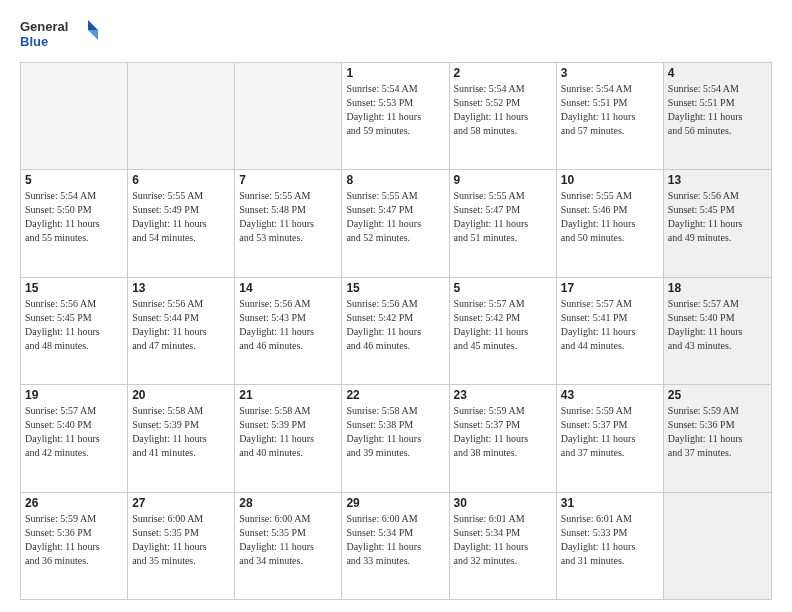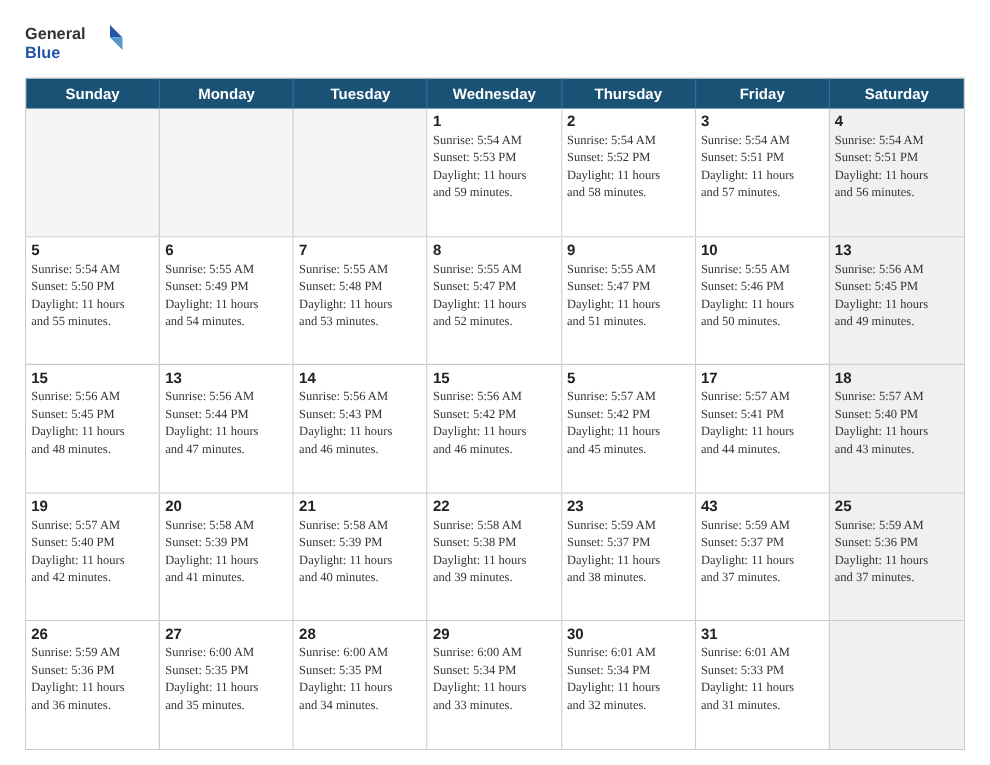--- a/index.html
+++ b/index.html
@@ -112,29 +112,20 @@
           <polygon points="68,14 78,14 78,24" fill="#5599cc"></polygon>
         </svg>
       </div>
     <div class="title-block">
       <div class="month-title"></div>
       <div class="location-title"></div>
     </div>
   </div>
 
   <div class="calendar">
-    <div class="cal-header-row">
-    <div class="cal-header-cell">Sunday</div>
-        <div class="cal-header-cell">Monday</div>
-        <div class="cal-header-cell">Tuesday</div>
-        <div class="cal-header-cell">Wednesday</div>
-        <div class="cal-header-cell">Thursday</div>
-        <div class="cal-header-cell">Friday</div>
-        <div class="cal-header-cell">Saturday</div>
-      </div>
     <div class="cal-body">
     <div class="cal-row">
           <div class="cal-cell empty"></div>
           <div class="cal-cell empty"></div>
           <div class="cal-cell empty"></div>
           <div class="cal-cell">
             <div class="day-num">1</div>
             <div class="day-info" style="white-space: pre-line;">Sunrise: 5:54 AM
 Sunset: 5:53 PM
 Daylight: 11 hours

